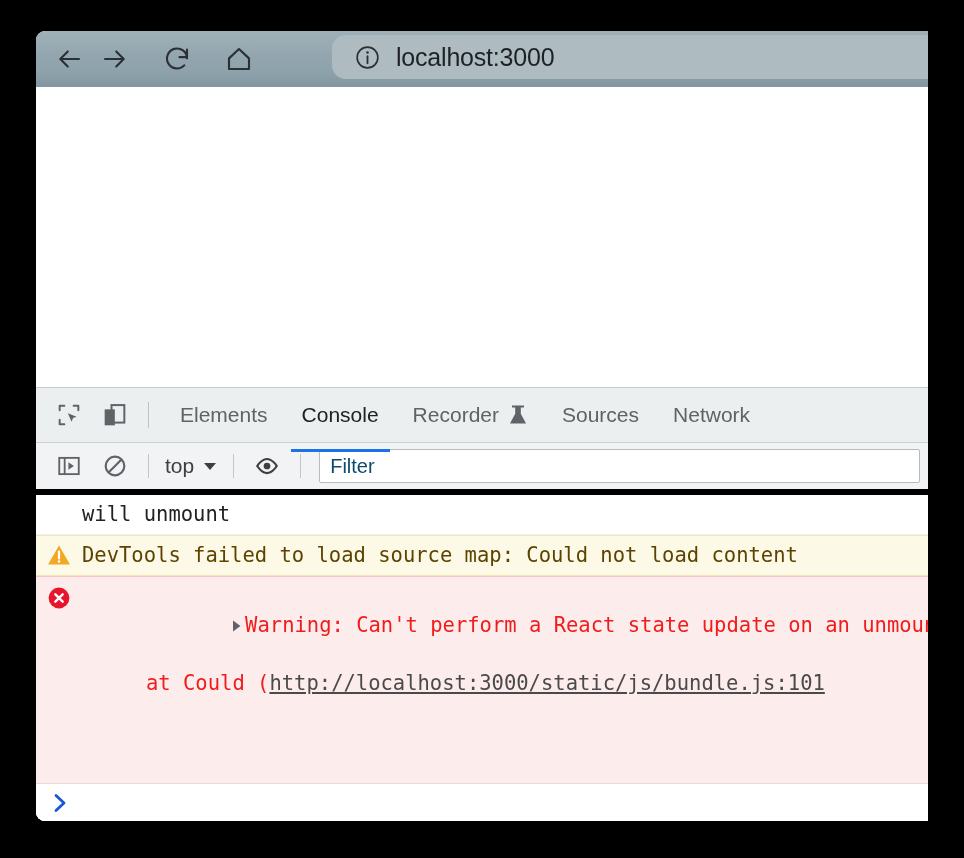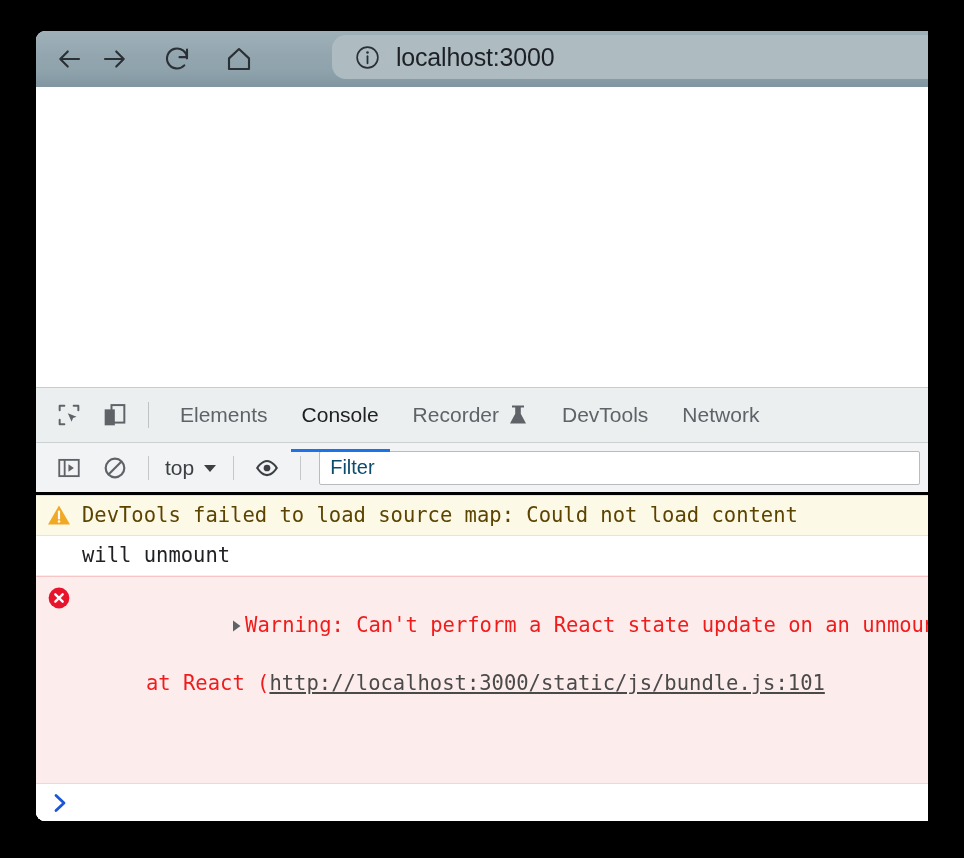--- a/index.html
+++ b/index.html
@@ -137,21 +137,21 @@
     bottom: 0;
     height: 3px;
     background: #1a73e8;
   }
   .flask { margin-left: 9px; display: block; }
 
   
   .dt-console-toolbar {
     height: 52px;
     background: #f1f3f4;
-    border-bottom: 3px solid #000000;
+    border-bottom: 6px solid #000000;
     display: flex;
     align-items: center;
     padding: 0 8px 0 10px;
     box-sizing: border-box;
     flex: none;
   }
   .vdiv {
     width: 1px;
     height: 24px;
     background: #c4c7c9;
@@ -331,21 +331,21 @@
         </div>
 
         <div class="dt-tab">
           <span>Recorder</span>
           <svg class="flask" width="20" height="22" viewBox="0 0 20 22">
             <path d="M4 1.5h12v2h-3.2v6.2L18 19.5H2l5.2-9.8V3.5H4z" fill="#5f6368"></path>
           </svg>
         </div>
 
         <div class="dt-tab">
-          <span>DevTools</span>
+          <span>Sources</span>
         </div>
 
         <div class="dt-tab">
           <span>Network</span>
         </div>
       </div>
 
       <div class="dt-console-toolbar">
 
         <div class="dt-icon-btn">
@@ -382,49 +382,49 @@
         </div>
 
         <div class="vdiv"></div>
 
         <div class="filter-input">
           <span class="filter-placeholder">Filter</span>
         </div>
       </div>
 
       <div class="console-body">
+
+        <div class="msg msg-log">
+          <div class="msg-gutter"></div>
+          <div class="msg-text">will unmount</div>
+        </div>
 
         <div class="msg msg-warning">
           <div class="msg-gutter">
             <svg width="24" height="22" viewBox="0 0 24 22">
               <path d="M12 1.5 23 20.5H1z" fill="#f0a825"></path>
               <path d="M12 7.5v7" stroke="#ffffff" stroke-width="2.2" stroke-linecap="round"></path>
               <circle cx="12" cy="17.6" r="1.25" fill="#ffffff"></circle>
             </svg>
           </div>
           <div class="msg-text">DevTools failed to load source map: Could not load content</div>
-        </div>
-
-        <div class="msg msg-log">
-          <div class="msg-gutter"></div>
-          <div class="msg-text">will unmount</div>
         </div>
 
         <div class="msg msg-error">
           <div class="msg-gutter">
             <svg width="26" height="26" viewBox="0 0 24 24">
               <circle cx="12" cy="12" r="9.6" fill="#e8142b"></circle>
               <path d="M8.6 8.6l6.8 6.8M15.4 8.6l-6.8 6.8" stroke="#ffffff" stroke-width="2.2" stroke-linecap="round"></path>
             </svg>
           </div>
           <div class="msg-text">
             <span><svg class="disclosure" width="13" height="14" viewBox="0 0 13 14">
                   <path d="M3 1.5 10.5 7 3 12.5z" fill="#5f6368"></path>
                 </svg><span>Warning: Can't perform a React state update on an unmount</span></span>
-            <span class="stack-line"><span>at React (</span><span class="lnk">http://localhost:3000/static/js/bundle.js:101</span></span>
+            <span class="stack-line"><span>at Could (</span><span class="lnk">http://localhost:3000/static/js/bundle.js:101</span></span>
             
             
             
             
           </div>
         </div>
 
         <div class="console-prompt">
           <svg class="prompt-chevron" width="18" height="22" viewBox="0 0 18 22">
             <path d="M4 3.5 12 11l-8 7.5" fill="none" stroke="#1a56d6" stroke-width="2.8" stroke-linecap="round" stroke-linejoin="round"></path>

